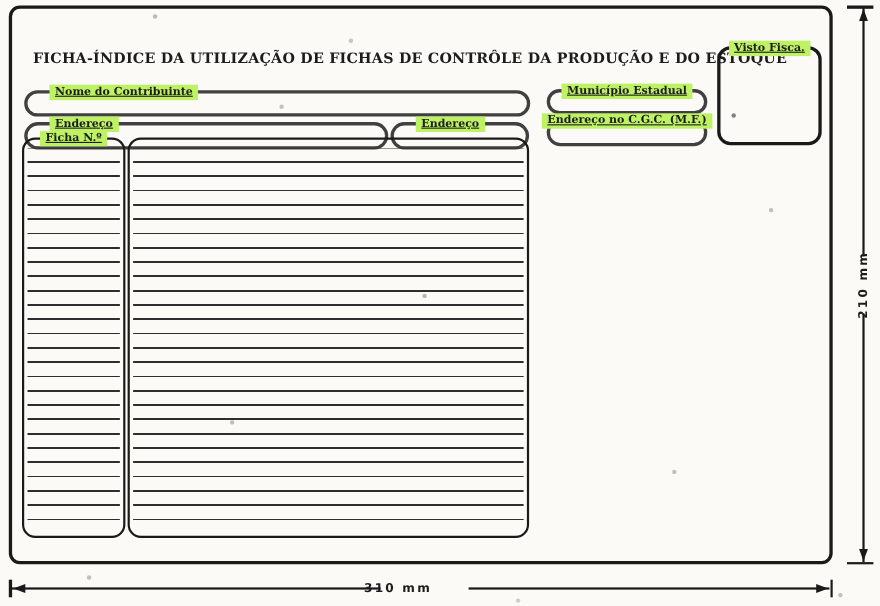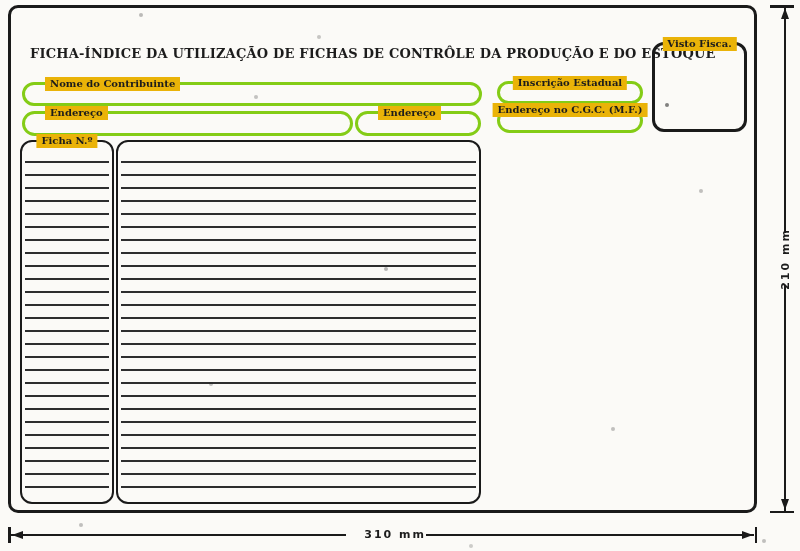--- a/index.html
+++ b/index.html
@@ -17,36 +17,36 @@
   .title{
     position:absolute;left:30px;top:46px;width:620px;
     text-align:center;font-weight:700;font-size:13px;letter-spacing:.2px;
     white-space:nowrap;
   }
   .visto-box{
     position:absolute;left:652px;top:42px;width:95px;height:90px;
     border:3px solid #1a1a1a;border-radius:12px;box-sizing:border-box;
   }
   .pill{
-    position:absolute;border:3px solid #84cc16;border-radius:14px;
+    position:absolute;border:3px solid #404040;border-radius:14px;
     box-sizing:border-box;background:transparent;
   }
   .field-label{
     position:absolute;top:-8px;left:20px;
-    background:#eab308;padding:0 5px;
-    font-weight:700;font-size:10px;white-space:nowrap;line-height:14px;
+    background:#bef264;padding:0 5px;
+    font-weight:700;font-size:10px;white-space:nowrap;line-height:14px;text-decoration:underline;
   }
   .field-label.centered{left:50%;transform:translateX(-50%);}
   .pill-nome{left:22px;top:82px;width:460px;height:24px;}
   .pill-estadual{left:497px;top:81px;width:146px;height:23px;}
   .pill-endereco{left:22px;top:111px;width:331px;height:25px;}
   .pill-municipio{left:355px;top:111px;width:126px;height:25px;}
   .pill-cgc{left:497px;top:108px;width:146px;height:25px;}
   .col{
-    position:absolute;top:140px;height:364px;
+    position:absolute;top:125px;height:364px;
     border:2.5px solid #1a1a1a;border-radius:12px;box-sizing:border-box;
   }
   .col-ficha{left:20px;width:94px;}
   .col-indicacao{left:116px;width:365px;}
   .col-observacoes{left:486px;width:247px;}
   .rules{
     position:absolute;left:3px;right:3px;top:8px;height:338px;
     background:repeating-linear-gradient(
       to bottom,
       transparent 0px, transparent 11.4px,
@@ -55,21 +55,21 @@
   
   .dim-h{position:absolute;left:8px;top:527px;width:749px;height:16px;}
   .dim-h .tick{position:absolute;top:0;width:2.5px;height:16px;background:#1a1a1a;}
   .dim-h .tick.left{left:0;} .dim-h .tick.right{right:0;}
   .dim-h .seg{position:absolute;top:7px;height:1.8px;background:#1a1a1a;}
   .dim-h .seg.left{left:2px;width:336px;} .dim-h .seg.right{left:418px;width:328px;}
   .dim-h .arr{position:absolute;top:3.6px;width:0;height:0;}
   .dim-h .arr.left{left:4px;border-top:4px solid transparent;border-bottom:4px solid transparent;border-right:11px solid #1a1a1a;}
   .dim-h .arr.right{right:4px;border-top:4px solid transparent;border-bottom:4px solid transparent;border-left:11px solid #1a1a1a;}
   .dim-label-h{
-    position:absolute;left:338px;top:1px;width:80px;text-align:right;
+    position:absolute;left:323px;top:1px;width:80px;text-align:left;
     font-family:"DejaVu Sans",sans-serif;font-weight:700;font-size:11px;letter-spacing:2px;
   }
   .dim-v{position:absolute;left:776px;top:5px;width:18px;height:508px;}
   .dim-v .tick{position:absolute;left:-6px;width:24px;height:2.5px;background:#1a1a1a;}
   .dim-v .tick.top{top:0;} .dim-v .tick.bottom{bottom:0;}
   .dim-v .seg{position:absolute;left:8px;width:1.8px;background:#1a1a1a;}
   .dim-v .seg.top{top:2px;height:226px;} .dim-v .seg.bottom{top:280px;height:226px;}
   .dim-v .arr{position:absolute;left:4.5px;width:0;height:0;}
   .dim-v .arr.up{top:3px;border-left:4px solid transparent;border-right:4px solid transparent;border-bottom:11px solid #1a1a1a;}
   .dim-v .arr.down{bottom:3px;border-left:4px solid transparent;border-right:4px solid transparent;border-top:11px solid #1a1a1a;}
@@ -106,21 +106,21 @@
 
   <div class="visto-box">
     <span class="field-label centered">Visto Fisca.</span>
   </div>
 
   <div class="pill pill-nome">
     <span class="field-label">Nome do Contribuinte</span>
   </div>
 
   <div class="pill pill-estadual">
-    <span class="field-label centered">Inscrição Estadual</span>
+    <span class="field-label centered">Município Estadual</span>
   </div>
 
   <div class="pill pill-endereco">
     <span class="field-label">Endereço</span>
   </div>
 
   <div class="pill pill-municipio">
     <span class="field-label">Endereço</span>
   </div>
 

